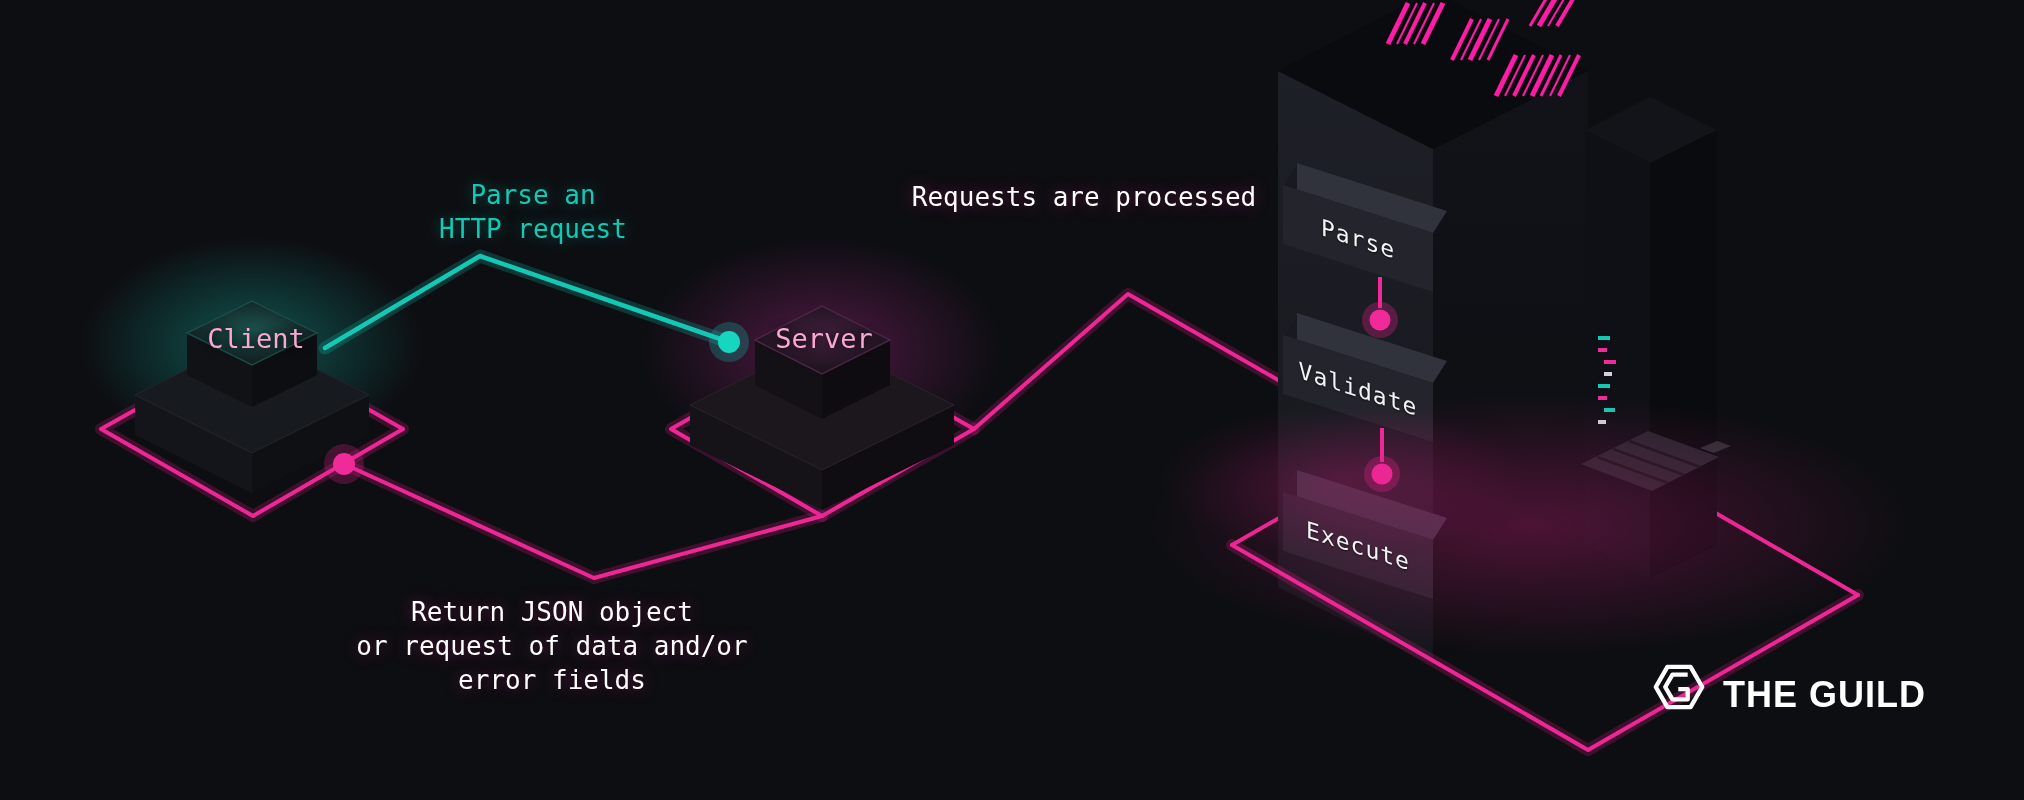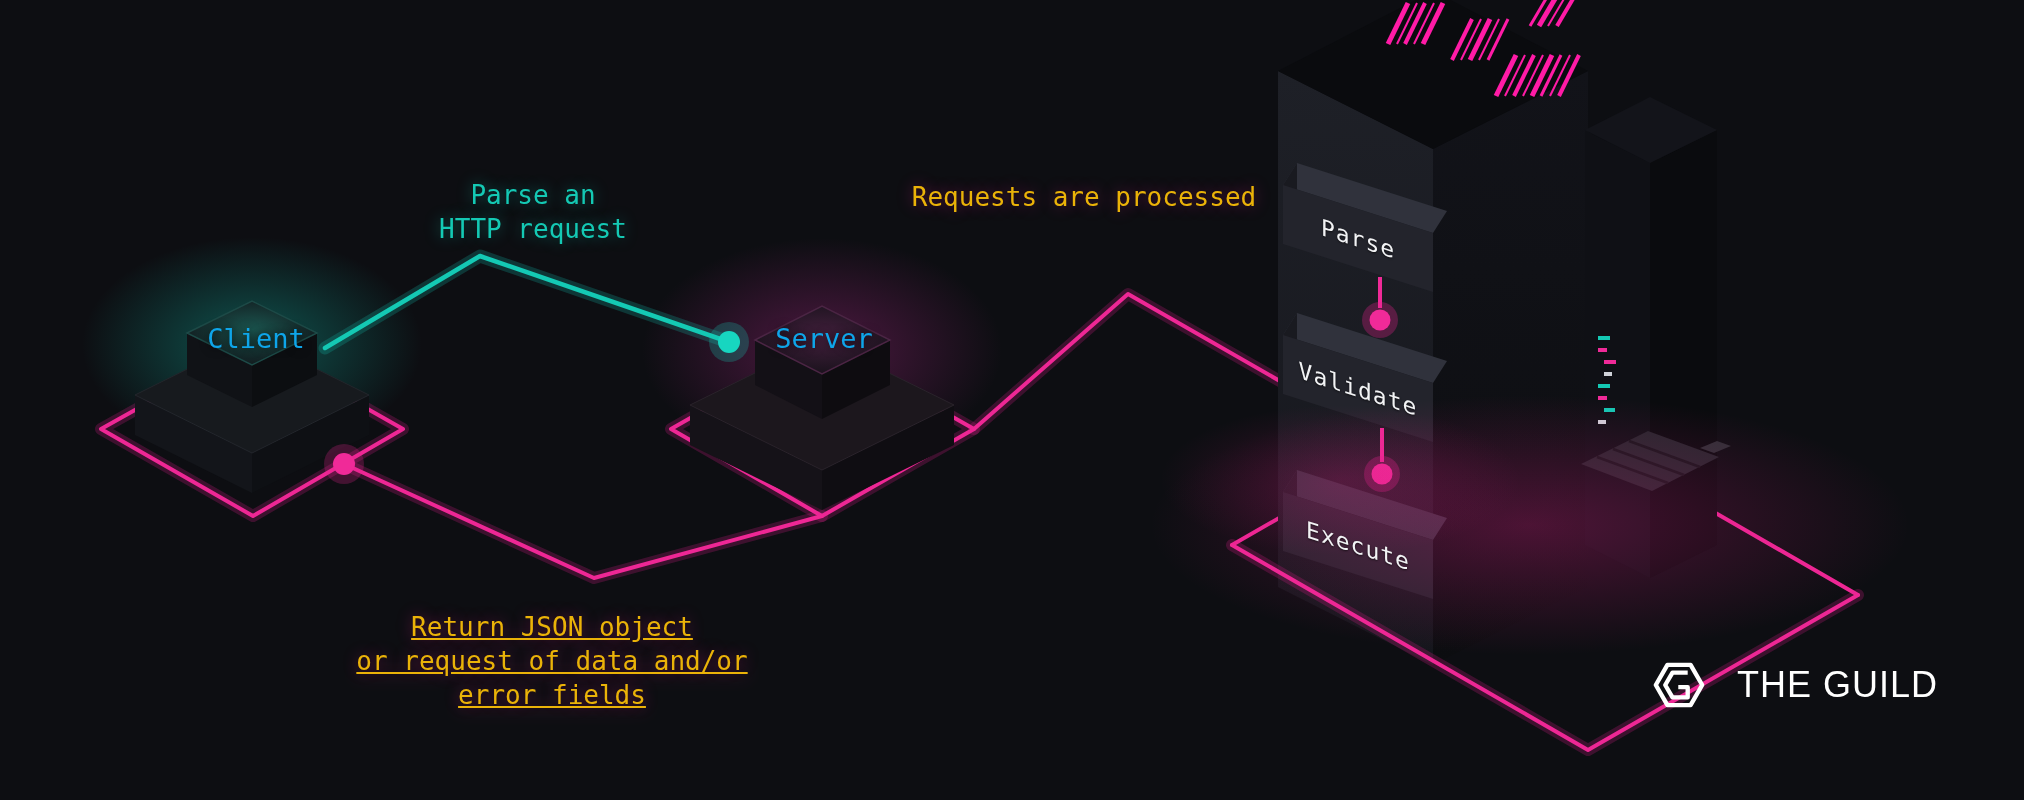--- a/index.html
+++ b/index.html
@@ -4,28 +4,28 @@
 <style>
   html,body{margin:0;padding:0;background:#0d0e12;}
   .stage{
     position:relative;width:2024px;height:800px;background:#0d0e12;
     overflow:hidden;font-family:"DejaVu Sans Mono", monospace;
   }
   .stage svg.art{position:absolute;left:0;top:0;}
   .ann{position:absolute;text-align:center;font-size:26px;line-height:34px;white-space:nowrap;}
   .ann div{white-space:nowrap;}
   .ann.teal{color:#14c9b4;text-shadow:0 0 16px rgba(20,201,180,.45);}
-  .ann.pink{color:#eab308;text-shadow:0 0 16px rgba(234,33,144,.42);text-align:center;}
-  .node-label{position:absolute;text-align:center;color:#0ea5e9;font-size:27px;line-height:30px;
+  .ann.pink{color:#ffffff;text-shadow:0 0 16px rgba(234,33,144,.42);text-align:center;}
+  .node-label{position:absolute;text-align:center;color:#f9a8d4;font-size:27px;line-height:30px;
     text-shadow:0 0 10px rgba(0,0,0,.8);}
   .step-label{position:absolute;display:flex;align-items:center;justify-content:center;
     color:#f2f3f5;font-size:23px;letter-spacing:1px;transform:skewY(17.7deg);transform-origin:0 0;
     text-shadow:0 1px 2px rgba(0,0,0,.6);}
-  .logo{position:absolute;display:flex;align-items:center;gap:29px;color:#ffffff;
-    font-family:"Liberation Sans", sans-serif;font-weight:400;font-size:36px;letter-spacing:1px;}
+  .logo{position:absolute;display:flex;align-items:flex-end;gap:15px;color:#ffffff;
+    font-family:"Liberation Sans", sans-serif;font-weight:700;font-size:36px;letter-spacing:1px;}
   .pinkCore{stroke:#ee2795;stroke-width:4;fill:none;stroke-linejoin:round;stroke-linecap:round;}
   .pinkHalo{stroke:#e82290;stroke-width:12;opacity:.22;fill:none;stroke-linejoin:round;stroke-linecap:round;}
   .tealCore{stroke:#14c9b4;stroke-width:4.5;fill:none;stroke-linejoin:round;stroke-linecap:round;}
   .tealHalo{stroke:#14c9b4;stroke-width:13;opacity:.22;fill:none;stroke-linejoin:round;stroke-linecap:round;}
   .bar{stroke:#ff1ba6;stroke-linecap:butt;}
 </style>
 </head>
 <body>
 
 <div class="stage">
@@ -199,21 +199,21 @@
 
   <div class="ann teal" style="left:393px;top:178px;width:280px;">
     <div>Parse an</div>
     <div>HTTP request</div>
   </div>
 
   <div class="ann pink" style="left:894px;top:180px;width:380px;">
     <div>Requests are processed</div>
   </div>
 
-  <div class="ann pink" style="left:342px;top:610px;width:420px;text-decoration:underline;">
+  <div class="ann pink" style="left:342px;top:595px;width:420px;">
     <div>Return JSON object</div>
     <div>or request of data and/or</div>
     <div>error fields</div>
   </div>
 
   <div class="node-label" style="left:186px;top:324px;width:140px;">Client</div>
   <div class="node-label" style="left:754px;top:324px;width:140px;">Server</div>
 
   <div class="step-label" style="left:1283px;top:185px;width:150px;height:59px;">Parse</div>
   <div class="step-label" style="left:1283px;top:335px;width:150px;height:59px;">Validate</div>

